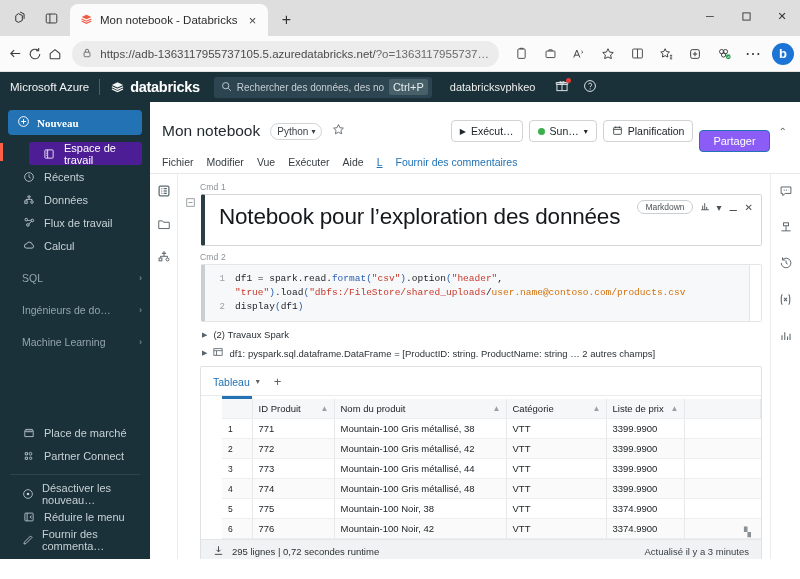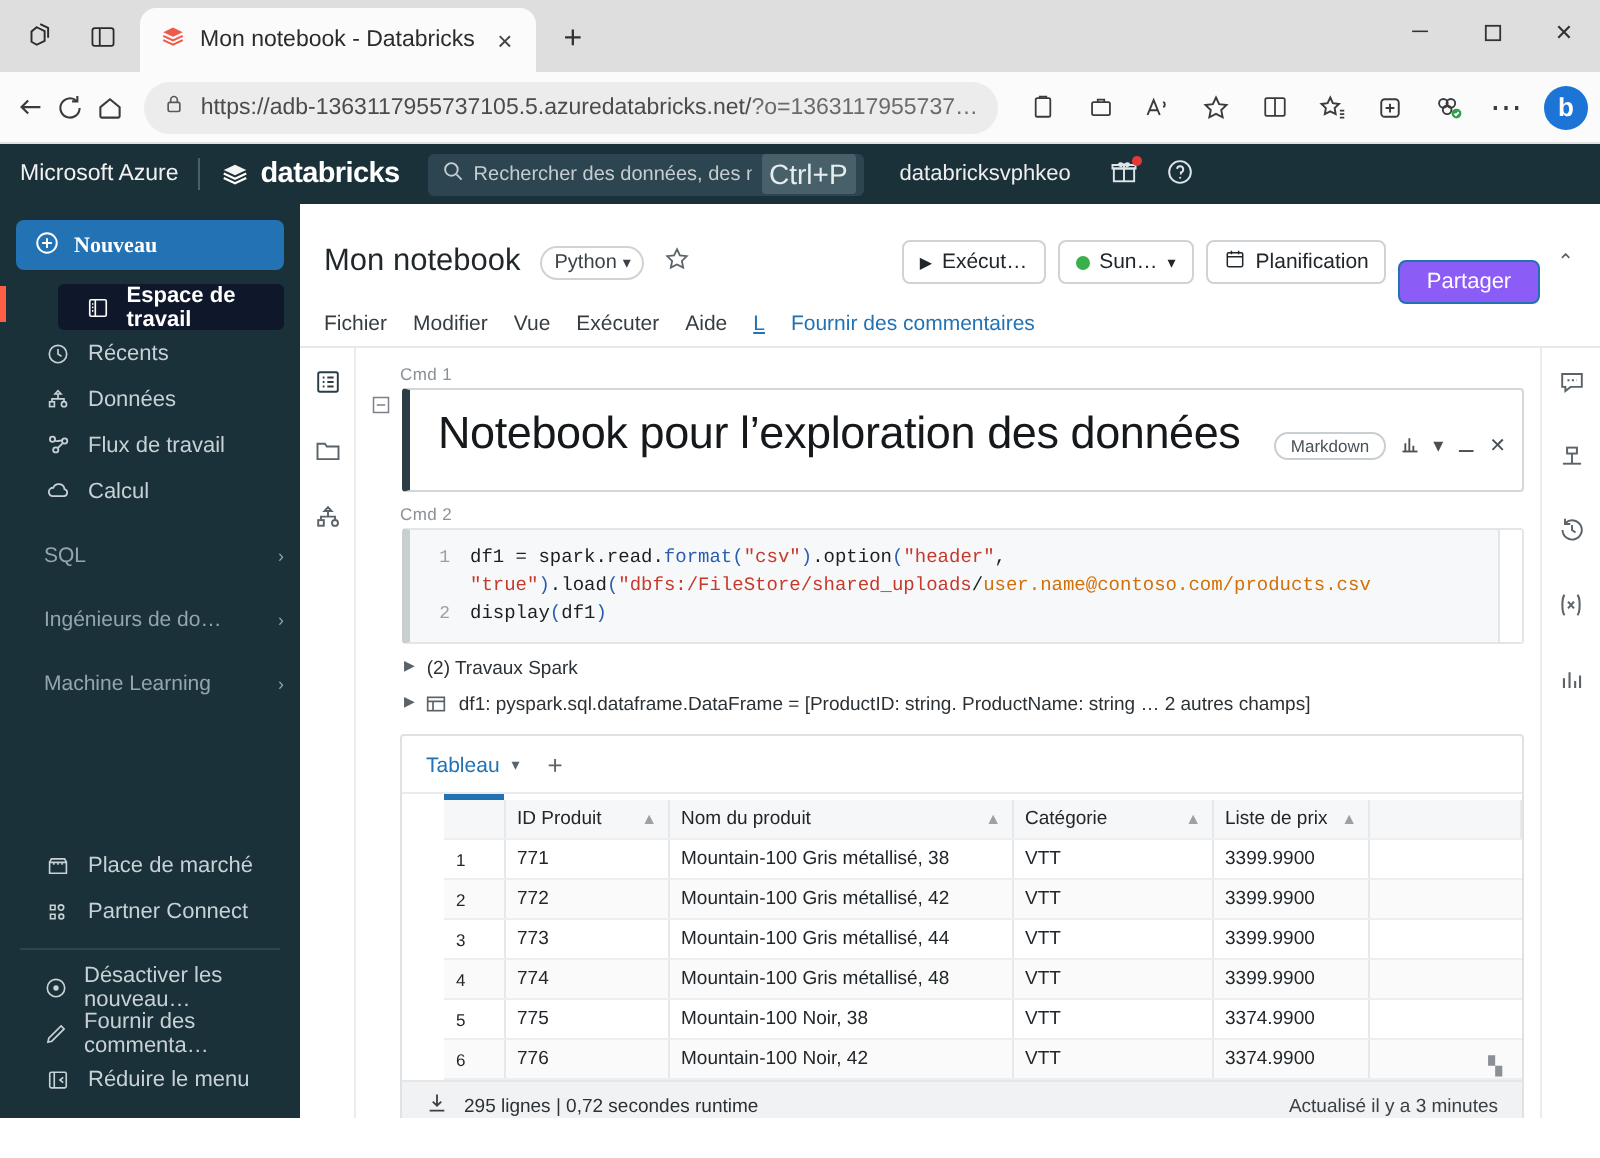--- a/index.html
+++ b/index.html
@@ -55,21 +55,21 @@
     padding: 0 10px; gap: 10px; color:#fff; font-size: 11px;
   }
   .ms-azure { font-size: 11.5px; color:#f2f2f2; }
   .vdiv { width:1px; height:16px; background:#4a5f67; }
   .db-logo { display:flex; align-items:center; gap:5px; font-size: 14.5px; font-weight:bold; letter-spacing:-0.3px;}
   .db-search {
     width: 218px; height: 21px; background:#2d4550; border-radius: 3px;
     display:flex; align-items:center; padding: 0 4px 0 7px; gap:5px; margin-left: 4px;
   }
   .db-search .ph { font-size:10px; color:#c4ced2; flex:1; white-space:nowrap; overflow:hidden; }
-  .kbd { background:#47606a; color:#e6edef; font-size:14px; padding:2px 4px; border-radius:2px;}
+  .kbd { background:#47606a; color:#e6edef; font-size:11px; padding:2px 4px; border-radius:2px;}
   .db-user { font-size: 11px; color:#eee; margin-left: 8px;}
   .db-top-icons { display:flex; align-items:center; gap:14px; margin-left:10px; }
 
   
   .body-row { display:flex; height: 457px; }
 
   
   .sidebar {
     width: 150px; background:#1b3139; padding-top: 8px;
     display:flex; flex-direction:column; color:#cfd8dc; font-size:11px;
@@ -77,21 +77,21 @@
   }
   .side-btn-new {
     margin: 0 8px 7px 8px; height: 25px; background:#2272b4; border-radius: 4px;
     display:flex; align-items:center; gap:7px; padding-left: 9px;
     color:#fff; font-size:11px; font-weight:bold;font-family:Liberation Serif, serif;
   }
   .side-item {
     height: 23px; display:flex; align-items:center; gap:8px; padding-left: 14px;
     color:#c7d1d6; font-size:11px; margin: 0 8px; border-radius:3px;
   }
-  .side-item.active { background:#0f172a; color:#fff; font-weight:bold;margin-left:29px; }
+  .side-item.active { background:#4c1d95; color:#fff; font-weight:normal;margin-left:29px; }
   .side-item .ico { width:14px; display:flex; align-items:center; justify-content:center; }
   .active-bar { position:absolute; left:0; width:3px; height:18px; background:#ff5f46; }
   .side-group {
     height: 22px; display:flex; align-items:center; gap:2px; padding-left: 14px;
     color:#94a5ac; font-size:10.5px; margin: 0 8px; justify-content: space-between;
   }
   .side-sep { height:1px; background:#2d454f; margin: 7px 10px; }
   .side-bottom { margin-top:auto; padding-bottom: 8px; }
 
   
@@ -134,38 +134,38 @@
 
   .cmd-label { font-size: 8.5px; color:#8a9096; margin: 2px 0 2px 14px; letter-spacing:.2px;}
   .cell-wrap { display:flex; align-items:flex-start; gap:4px; }
   .collapse-ico { font-size:10px; color:#7b8186; width:11px; margin-top:4px; }
 
   .md-cell {
     flex:1; border:1px solid #d3d7da; border-left: 4px solid #2b3c44; border-radius:2px;
     background:#fff; position:relative; height: 52px; padding: 9px 12px 0 14px;
   }
   .md-title { font-size: 22.5px; color:#16191c; font-weight: normal; letter-spacing:-0.2px;}
-  .cell-tools { position:absolute; top:21px; right:8px; display:flex; align-items:center; gap:7px; }
+  .cell-tools { position:absolute; top:5px; right:8px; display:flex; align-items:center; gap:7px; }
   .md-pill { border:1px solid #c9ced1; border-radius:9px; padding:1px 7px; font-size:8.5px; color:#4a5258; }
   .tool-ico { font-size:10px; color:#4a5258; }
 
   .code-cell {
     flex:1; border:1px solid #e3e5e7; border-left: 4px solid #c9ced1; border-radius:2px;
     background:#f7f8f9; padding: 7px 0 7px 0; position:relative;
   }
   .code-line { display:flex; font-family:"Liberation Mono", monospace; font-size:9.5px; line-height: 14px; }
   .ln { width:30px; text-align:right; padding-right:10px; color:#9aa0a5; font-size:9px; flex:none; }
   .code-txt { white-space: pre-wrap; color:#1b1f23; }
   .t-fn { color:#2a5db0; }
   .t-str { color:#c7392b; }
   .t-orange { color:#d2700a; }
   .t-paren { color:#2a5db0; }
   .code-gutter-right { position:absolute; right:0; top:0; bottom:0; width:12px; border-left:1px solid #e3e5e7; background:#fff;}
 
-  .out-line { display:flex; gap:6px; font-size:9.5px; color:#2b3135; margin: 7px 0 0 16px; }
+  .out-line { display:flex; align-items:center; gap:6px; font-size:9.5px; color:#2b3135; margin: 7px 0 0 16px; }
   .tri { font-size:7px; color:#5a6369; }
 
   .result-box { margin: 7px 0 0 14px; border:1px solid #dfe2e4; border-radius:2px; background:#fff; }
   .result-tabs { display:flex; align-items:center; gap:14px; padding: 7px 12px 6px 12px; border-bottom:1px solid #e9ebec; }
   .rt-active { font-size:10.5px; color:#2272b4; display:flex; align-items:center; gap:6px;}
   .rt-plus { font-size:13px; color:#5a6369; }
 
   table.grid { border-collapse: collapse; width: 100%; font-size: 9.5px; table-layout: fixed; }
   table.grid th, table.grid td {
     border-right:1px solid #e6e8ea; border-bottom:1px solid #eceef0; padding: 4px 6px; text-align:left;
@@ -467,34 +467,34 @@
             <svg width="12" height="12" viewBox="0 0 16 16" fill="none" stroke="#c7d1d6" stroke-width="1.1">
               <circle cx="8" cy="8" r="5.8"></circle>
                 <circle cx="8" cy="8" r="1.8" fill="#c7d1d6" stroke="none"></circle>
               </svg>
           </span>
           <span>Désactiver les nouveau…</span>
         </div>
         <div class="side-item">
           <span class="ico">
             <svg width="12" height="12" viewBox="0 0 16 16" fill="none" stroke="#c7d1d6" stroke-width="1.1">
-              <path d="M11.4 2.6l2 2L5.2 12.8 2.6 13.4l.6-2.6z"></path>
-              </svg>
-          </span>
-          <span>Fournir des commenta…</span>
+              <rect x="2.5" y="2.8" width="11" height="10.4" rx="1"></rect>
+                <path d="M5.5 2.8v10.4"></path>
+                <path d="M11.5 6.3L9.3 8l2.2 1.7"></path>
+              </svg>
+          </span>
+          <span>Réduire le menu</span>
         </div>
         <div class="side-item">
           <span class="ico">
             <svg width="12" height="12" viewBox="0 0 16 16" fill="none" stroke="#c7d1d6" stroke-width="1.1">
-              <rect x="2.5" y="2.8" width="11" height="10.4" rx="1"></rect>
-                <path d="M5.5 2.8v10.4"></path>
-                <path d="M11.5 6.3L9.3 8l2.2 1.7"></path>
-              </svg>
-          </span>
-          <span>Réduire le menu</span>
+              <path d="M11.4 2.6l2 2L5.2 12.8 2.6 13.4l.6-2.6z"></path>
+              </svg>
+          </span>
+          <span>Fournir des commenta…</span>
         </div>
       </div>
     </div>
 
     <div class="notebook">
 
       <div class="nb-header">
         <div class="nb-title-row">
           <span class="nb-title">Mon notebook</span>
           <span class="lang-pill">

